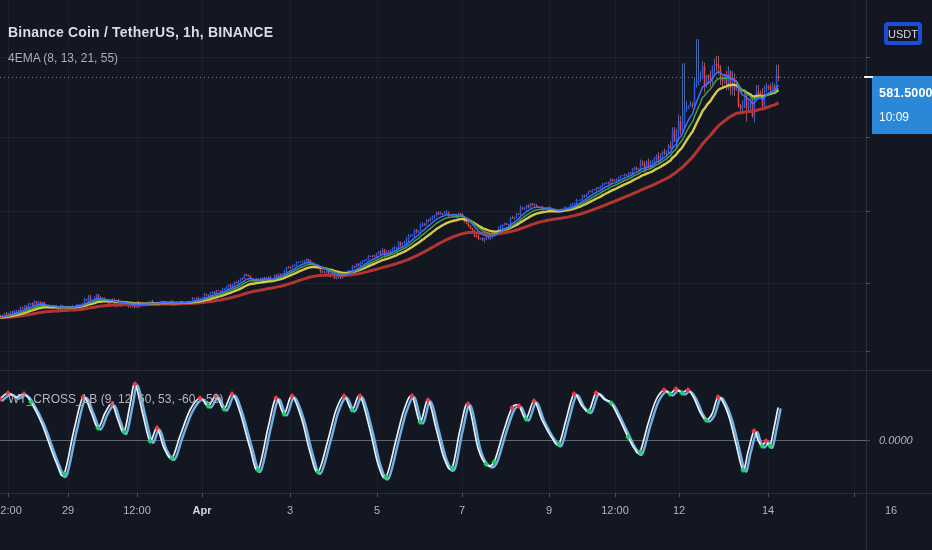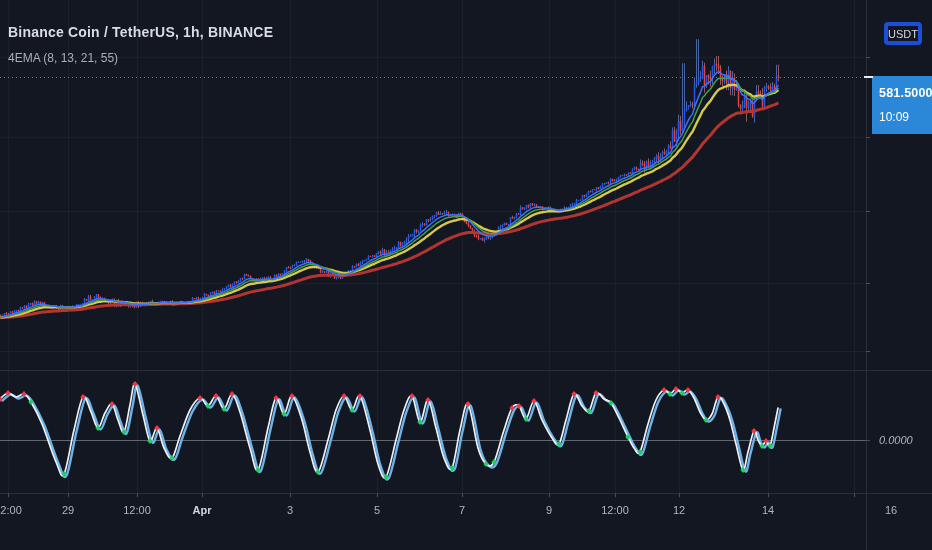--- a/index.html
+++ b/index.html
@@ -67,20 +67,21 @@
       <path d="M866 351.5h4 M866 283.5h4 M866 211.5h4 M866 137.5h4 M866 57.5h4 M866 440.5h4 M8.5 493v4 M68.5 493v4 M137.5 493v4 M202.5 493v4 M290.5 493v4 M377.5 493v4 M462.5 493v4 M549.5 493v4 M615.5 493v4 M679.5 493v4 M768.5 493v4 M854.5 493v4 " stroke="#4a4e58" stroke-width="1" fill="none"></path>
       <path d="M0 440.5H866" stroke="rgba(150,153,160,0.6)" stroke-width="1" fill="none"></path>
       <path d="M0 399C1.3 398.0 5.3 393.3 8 393C10.7 392.7 13.3 396.8 16 397C18.7 397.2 21.5 393.2 24 394C26.5 394.8 28.0 397.0 31 402C34.0 407.0 37.8 414.0 42 424C46.2 434.0 52.3 453.7 56 462C59.7 470.3 61.0 479.3 64 474C67.0 468.7 70.8 442.8 74 430C77.2 417.2 80.2 400.0 83 397C85.8 394.0 88.5 406.8 91 412C93.5 417.2 95.7 427.8 98 428C100.3 428.2 102.7 417.0 105 413C107.3 409.0 109.8 402.8 112 404C114.2 405.2 116.0 415.3 118 420C120.0 424.7 122.0 434.5 124 432C126.0 429.5 128.2 413.0 130 405C131.8 397.0 132.8 382.3 135 384C137.2 385.7 140.5 405.5 143 415C145.5 424.5 147.7 438.8 150 441C152.3 443.2 154.7 426.8 157 428C159.3 429.2 161.5 443.0 164 448C166.5 453.0 169.3 460.0 172 458C174.7 456.0 177.0 444.0 180 436C183.0 428.0 186.7 416.3 190 410C193.3 403.7 197.0 398.7 200 398C203.0 397.3 205.3 406.3 208 406C210.7 405.7 213.3 395.5 216 396C218.7 396.5 221.3 409.3 224 409C226.7 408.7 229.3 393.5 232 394C234.7 394.5 237.0 403.0 240 412C243.0 421.0 247.0 438.3 250 448C253.0 457.7 255.0 473.3 258 470C261.0 466.7 265.0 440.0 268 428C271.0 416.0 273.3 400.3 276 398C278.7 395.7 281.3 414.3 284 414C286.7 413.7 289.0 395.0 292 396C295.0 397.0 299.0 410.7 302 420C305.0 429.3 307.3 443.3 310 452C312.7 460.7 315.0 474.0 318 472C321.0 470.0 325.0 450.3 328 440C331.0 429.7 333.3 417.3 336 410C338.7 402.7 341.3 396.0 344 396C346.7 396.0 349.3 410.0 352 410C354.7 410.0 357.0 392.7 360 396C363.0 399.3 367.0 418.7 370 430C373.0 441.3 375.3 456.2 378 464C380.7 471.8 383.0 481.0 386 477C389.0 473.0 393.0 451.2 396 440C399.0 428.8 401.3 417.3 404 410C406.7 402.7 409.3 394.0 412 396C414.7 398.0 417.3 421.3 420 422C422.7 422.7 425.3 399.0 428 400C430.7 401.0 433.3 418.3 436 428C438.7 437.7 441.3 451.3 444 458C446.7 464.7 449.3 472.7 452 468C454.7 463.3 457.3 440.7 460 430C462.7 419.3 465.0 401.0 468 404C471.0 407.0 475.0 438.0 478 448C481.0 458.0 483.3 461.7 486 464C488.7 466.3 491.0 467.7 494 462C497.0 456.3 501.0 439.0 504 430C507.0 421.0 509.5 412.0 512 408C514.5 404.0 516.7 404.2 519 406C521.3 407.8 523.5 419.8 526 419C528.5 418.2 531.3 400.8 534 401C536.7 401.2 539.0 413.8 542 420C545.0 426.2 549.2 434.0 552 438C554.8 442.0 556.7 447.0 559 444C561.3 441.0 563.5 428.3 566 420C568.5 411.7 571.3 396.3 574 394C576.7 391.7 579.5 403.2 582 406C584.5 408.8 586.7 413.2 589 411C591.3 408.8 593.5 395.0 596 393C598.5 391.0 601.5 397.3 604 399C606.5 400.7 608.5 399.8 611 403C613.5 406.2 616.2 412.3 619 418C621.8 423.7 625.5 432.0 628 437C630.5 442.0 632.0 445.5 634 448C636.0 450.5 637.7 456.0 640 452C642.3 448.0 645.3 432.7 648 424C650.7 415.3 653.3 405.7 656 400C658.7 394.3 661.7 391.0 664 390C666.3 389.0 668.0 394.2 670 394C672.0 393.8 674.0 389.2 676 389C678.0 388.8 680.0 392.8 682 393C684.0 393.2 686.0 389.2 688 390C690.0 390.8 692.0 394.3 694 398C696.0 401.7 698.0 408.3 700 412C702.0 415.7 704.0 419.7 706 420C708.0 420.3 710.0 417.8 712 414C714.0 410.2 716.0 398.7 718 397C720.0 395.3 722.0 400.2 724 404C726.0 407.8 728.0 413.3 730 420C732.0 426.7 733.8 435.7 736 444C738.2 452.3 741.0 468.7 743 470C745.0 471.3 746.2 458.5 748 452C749.8 445.5 752.3 433.0 754 431C755.7 429.0 756.7 437.5 758 440C759.3 442.5 760.7 445.8 762 446C763.3 446.2 764.7 441.0 766 441C767.3 441.0 768.7 448.2 770 446C771.3 443.8 772.7 434.3 774 428C775.3 421.7 777.3 411.3 778 408" stroke="#6db3e8" stroke-width="2.4" fill="none" stroke-linejoin="round" stroke-linecap="round" transform="translate(2.5 1.5)"></path>
       <path d="M0 399C1.3 398.0 5.3 393.3 8 393C10.7 392.7 13.3 396.8 16 397C18.7 397.2 21.5 393.2 24 394C26.5 394.8 28.0 397.0 31 402C34.0 407.0 37.8 414.0 42 424C46.2 434.0 52.3 453.7 56 462C59.7 470.3 61.0 479.3 64 474C67.0 468.7 70.8 442.8 74 430C77.2 417.2 80.2 400.0 83 397C85.8 394.0 88.5 406.8 91 412C93.5 417.2 95.7 427.8 98 428C100.3 428.2 102.7 417.0 105 413C107.3 409.0 109.8 402.8 112 404C114.2 405.2 116.0 415.3 118 420C120.0 424.7 122.0 434.5 124 432C126.0 429.5 128.2 413.0 130 405C131.8 397.0 132.8 382.3 135 384C137.2 385.7 140.5 405.5 143 415C145.5 424.5 147.7 438.8 150 441C152.3 443.2 154.7 426.8 157 428C159.3 429.2 161.5 443.0 164 448C166.5 453.0 169.3 460.0 172 458C174.7 456.0 177.0 444.0 180 436C183.0 428.0 186.7 416.3 190 410C193.3 403.7 197.0 398.7 200 398C203.0 397.3 205.3 406.3 208 406C210.7 405.7 213.3 395.5 216 396C218.7 396.5 221.3 409.3 224 409C226.7 408.7 229.3 393.5 232 394C234.7 394.5 237.0 403.0 240 412C243.0 421.0 247.0 438.3 250 448C253.0 457.7 255.0 473.3 258 470C261.0 466.7 265.0 440.0 268 428C271.0 416.0 273.3 400.3 276 398C278.7 395.7 281.3 414.3 284 414C286.7 413.7 289.0 395.0 292 396C295.0 397.0 299.0 410.7 302 420C305.0 429.3 307.3 443.3 310 452C312.7 460.7 315.0 474.0 318 472C321.0 470.0 325.0 450.3 328 440C331.0 429.7 333.3 417.3 336 410C338.7 402.7 341.3 396.0 344 396C346.7 396.0 349.3 410.0 352 410C354.7 410.0 357.0 392.7 360 396C363.0 399.3 367.0 418.7 370 430C373.0 441.3 375.3 456.2 378 464C380.7 471.8 383.0 481.0 386 477C389.0 473.0 393.0 451.2 396 440C399.0 428.8 401.3 417.3 404 410C406.7 402.7 409.3 394.0 412 396C414.7 398.0 417.3 421.3 420 422C422.7 422.7 425.3 399.0 428 400C430.7 401.0 433.3 418.3 436 428C438.7 437.7 441.3 451.3 444 458C446.7 464.7 449.3 472.7 452 468C454.7 463.3 457.3 440.7 460 430C462.7 419.3 465.0 401.0 468 404C471.0 407.0 475.0 438.0 478 448C481.0 458.0 483.3 461.7 486 464C488.7 466.3 491.0 467.7 494 462C497.0 456.3 501.0 439.0 504 430C507.0 421.0 509.5 412.0 512 408C514.5 404.0 516.7 404.2 519 406C521.3 407.8 523.5 419.8 526 419C528.5 418.2 531.3 400.8 534 401C536.7 401.2 539.0 413.8 542 420C545.0 426.2 549.2 434.0 552 438C554.8 442.0 556.7 447.0 559 444C561.3 441.0 563.5 428.3 566 420C568.5 411.7 571.3 396.3 574 394C576.7 391.7 579.5 403.2 582 406C584.5 408.8 586.7 413.2 589 411C591.3 408.8 593.5 395.0 596 393C598.5 391.0 601.5 397.3 604 399C606.5 400.7 608.5 399.8 611 403C613.5 406.2 616.2 412.3 619 418C621.8 423.7 625.5 432.0 628 437C630.5 442.0 632.0 445.5 634 448C636.0 450.5 637.7 456.0 640 452C642.3 448.0 645.3 432.7 648 424C650.7 415.3 653.3 405.7 656 400C658.7 394.3 661.7 391.0 664 390C666.3 389.0 668.0 394.2 670 394C672.0 393.8 674.0 389.2 676 389C678.0 388.8 680.0 392.8 682 393C684.0 393.2 686.0 389.2 688 390C690.0 390.8 692.0 394.3 694 398C696.0 401.7 698.0 408.3 700 412C702.0 415.7 704.0 419.7 706 420C708.0 420.3 710.0 417.8 712 414C714.0 410.2 716.0 398.7 718 397C720.0 395.3 722.0 400.2 724 404C726.0 407.8 728.0 413.3 730 420C732.0 426.7 733.8 435.7 736 444C738.2 452.3 741.0 468.7 743 470C745.0 471.3 746.2 458.5 748 452C749.8 445.5 752.3 433.0 754 431C755.7 429.0 756.7 437.5 758 440C759.3 442.5 760.7 445.8 762 446C763.3 446.2 764.7 441.0 766 441C767.3 441.0 768.7 448.2 770 446C771.3 443.8 772.7 434.3 774 428C775.3 421.7 777.3 411.3 778 408" stroke="#eef2f8" stroke-width="1.7" fill="none" stroke-linejoin="round" stroke-linecap="round"></path>
       <path d="M31 398.9L33.7 402L31 405.1L28.3 402Z M64 470.9L66.7 474L64 477.1L61.3 474Z M98 424.9L100.7 428L98 431.1L95.3 428Z M124 428.9L126.7 432L124 435.1L121.3 432Z M150 437.9L152.7 441L150 444.1L147.3 441Z M172 454.9L174.7 458L172 461.1L169.3 458Z M208 402.9L210.7 406L208 409.1L205.3 406Z M224 405.9L226.7 409L224 412.1L221.3 409Z M258 466.9L260.7 470L258 473.1L255.3 470Z M284 410.9L286.7 414L284 417.1L281.3 414Z M318 468.9L320.7 472L318 475.1L315.3 472Z M352 406.9L354.7 410L352 413.1L349.3 410Z M386 473.9L388.7 477L386 480.1L383.3 477Z M420 418.9L422.7 422L420 425.1L417.3 422Z M452 464.9L454.7 468L452 471.1L449.3 468Z M486 460.9L488.7 464L486 467.1L483.3 464Z M494 458.9L496.7 462L494 465.1L491.3 462Z M526 415.9L528.7 419L526 422.1L523.3 419Z M559 440.9L561.7 444L559 447.1L556.3 444Z M589 407.9L591.7 411L589 414.1L586.3 411Z M611 399.9L613.7 403L611 406.1L608.3 403Z M628 433.9L630.7 437L628 440.1L625.3 437Z M640 448.9L642.7 452L640 455.1L637.3 452Z M670 390.9L672.7 394L670 397.1L667.3 394Z M682 389.9L684.7 393L682 396.1L679.3 393Z M706 416.9L708.7 420L706 423.1L703.3 420Z M743 466.9L745.7 470L743 473.1L740.3 470Z M762 442.9L764.7 446L762 449.1L759.3 446Z M770 442.9L772.7 446L770 449.1L767.3 446Z " fill="#1fd05f"></path>
       <path d="M0 395.9L2.7 399L0 402.1L-2.7 399Z M8 389.9L10.7 393L8 396.1L5.3 393Z M24 390.9L26.7 394L24 397.1L21.3 394Z M83 393.9L85.7 397L83 400.1L80.3 397Z M112 400.9L114.7 404L112 407.1L109.3 404Z M135 380.9L137.7 384L135 387.1L132.3 384Z M157 424.9L159.7 428L157 431.1L154.3 428Z M200 394.9L202.7 398L200 401.1L197.3 398Z M216 392.9L218.7 396L216 399.1L213.3 396Z M232 390.9L234.7 394L232 397.1L229.3 394Z M276 394.9L278.7 398L276 401.1L273.3 398Z M292 392.9L294.7 396L292 399.1L289.3 396Z M344 392.9L346.7 396L344 399.1L341.3 396Z M360 392.9L362.7 396L360 399.1L357.3 396Z M412 392.9L414.7 396L412 399.1L409.3 396Z M428 396.9L430.7 400L428 403.1L425.3 400Z M468 400.9L470.7 404L468 407.1L465.3 404Z M512 404.9L514.7 408L512 411.1L509.3 408Z M519 402.9L521.7 406L519 409.1L516.3 406Z M534 397.9L536.7 401L534 404.1L531.3 401Z M574 390.9L576.7 394L574 397.1L571.3 394Z M596 389.9L598.7 393L596 396.1L593.3 393Z M664 386.9L666.7 390L664 393.1L661.3 390Z M676 385.9L678.7 389L676 392.1L673.3 389Z M688 386.9L690.7 390L688 393.1L685.3 390Z M718 393.9L720.7 397L718 400.1L715.3 397Z M754 427.9L756.7 431L754 434.1L751.3 431Z M766 437.9L768.7 441L766 444.1L763.3 441Z " fill="#f23645"></path>
     </svg>
 
   <div id="symbol-title" class="legend">Binance Coin / TetherUS, 1h, BINANCE</div>
   <div id="ema-legend" class="legend">4EMA (8, 13, 21, 55)</div>
+  <div id="wt-legend" class="legend">WT_CROSS_LB (9, 12, 60, 53, -60, -53)</div>
 
   <div id="currency-button">USDT</div>
 
 
   <div id="last-price-tag">
     <span id="tag-price">581.5000</span>
     <span id="tag-countdown">10:09</span>
   </div>
   <div id="tag-dash"></div>
 

